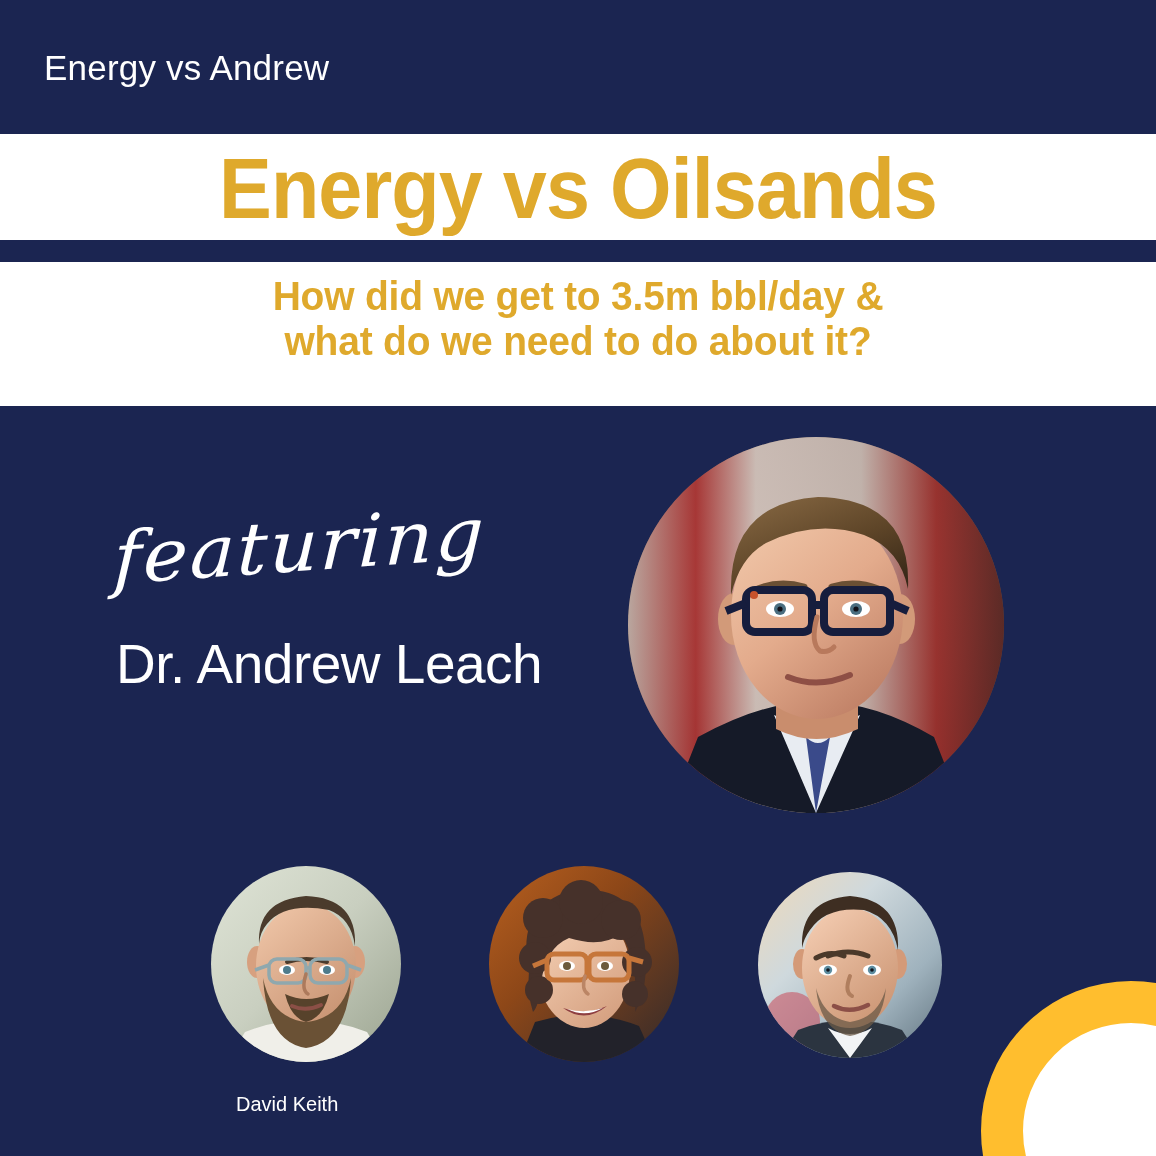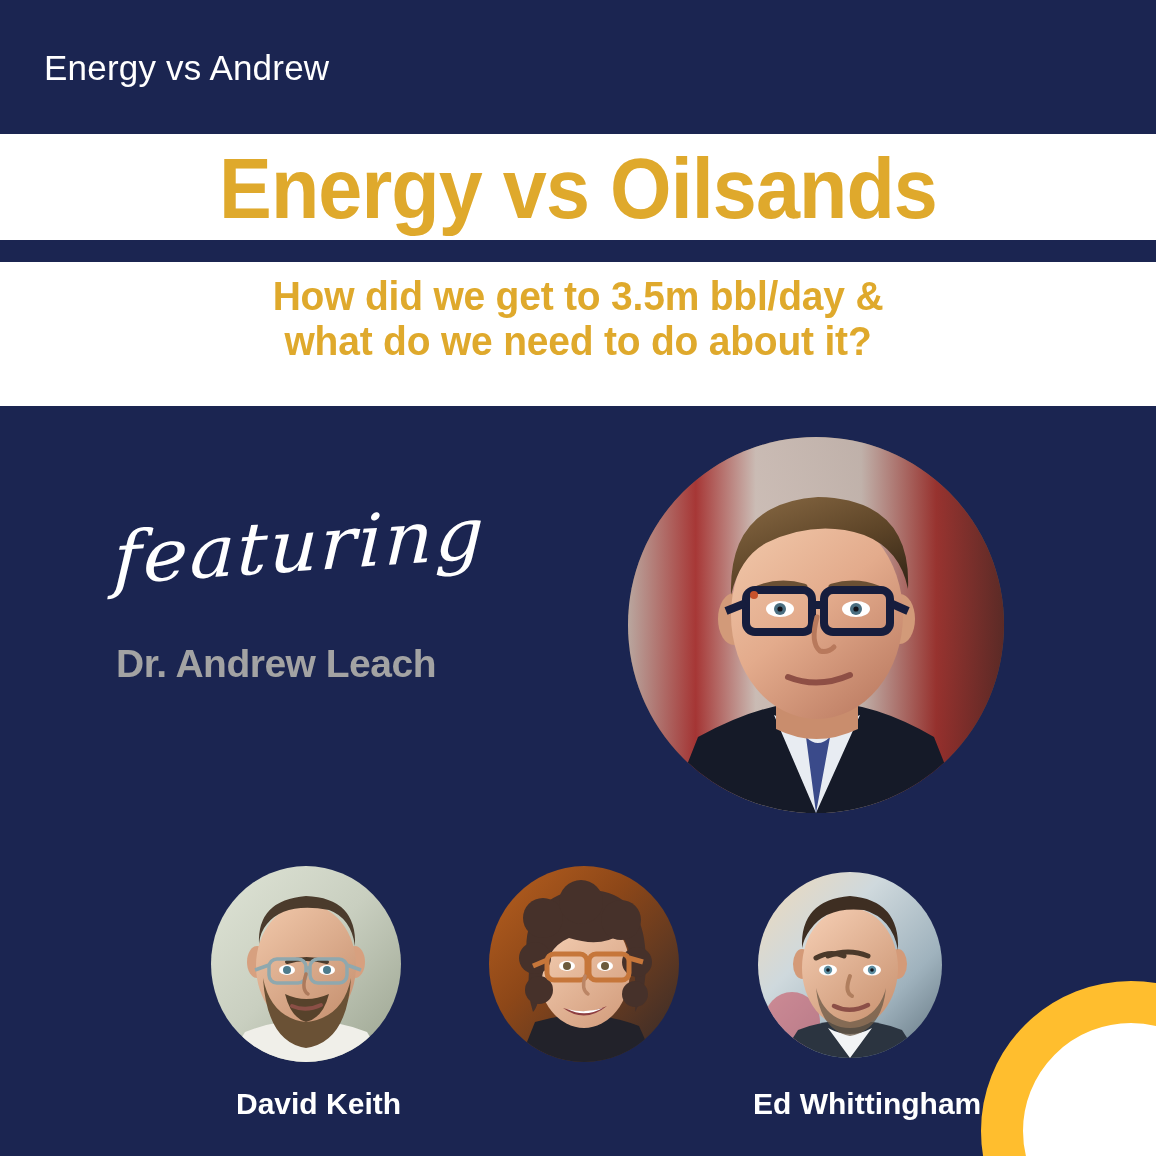--- a/index.html
+++ b/index.html
@@ -131,24 +131,24 @@
     transform: rotate(-4deg) skewX(-6deg) scaleX(1.05);
     transform-origin: left bottom;
     white-space: nowrap;
   }
 
   
   .headliner-name {
     position: absolute;
     left: 116px;
     top: 632px;
-    font-size: 39px;
+    font-size: 55px;
     line-height: 64px;
-    font-weight: 700;
-    color: #a3a3a3;
+    font-weight: 400;
+    color: #ffffff;
     letter-spacing: -0.5px;
     white-space: nowrap;
   }
 
   
   .portrait {
     position: absolute;
     border-radius: 50%;
     overflow: hidden;
     z-index: 3;
@@ -162,23 +162,23 @@
     height: 376px;
   }
   .portrait-a { left: 211px; top: 866px; width: 190px; height: 196px; }
   .portrait-b { left: 489px; top: 866px; width: 190px; height: 196px; }
   .portrait-c { left: 758px; top: 872px; width: 184px; height: 186px; }
 
   
   .panelist-name {
     position: absolute;
     top: 1087px;
-    font-size: 30px;
+    font-size: 20px;
     line-height: 34px;
-    font-weight: 700;
+    font-weight: 400;
     color: #ffffff;
     white-space: nowrap;
     letter-spacing: 0px;
     z-index: 4;
   }
   .name-a { left: 236px; }
   .name-b { left: 455px; }
   .name-c { left: 753px; }
 </style>
 </head>
@@ -393,15 +393,14 @@
       <circle cx="70" cy="98" r="1.8" fill="#10141c"></circle>
       <circle cx="114" cy="98" r="1.8" fill="#10141c"></circle>
       <path d="M92 104 Q86 120 94 124" stroke="#b07e5e" stroke-width="4" fill="none" stroke-linecap="round"></path>
 
       <path d="M58 116 Q62 158 92 164 Q124 158 128 116 Q120 146 92 150 Q66 146 58 116 Z" fill="#6b5a47" opacity="0.75"></path>
       <path d="M76 134 Q92 142 110 133" stroke="#8c4f47" stroke-width="4.5" fill="none" stroke-linecap="round"></path>
     </svg>
   </div>
 
   <div class="panelist-name name-a">David Keith</div>
-  <div class="panelist-name name-c">Ed Whittingham</div>
 
 </div>
 
 </body></html>

